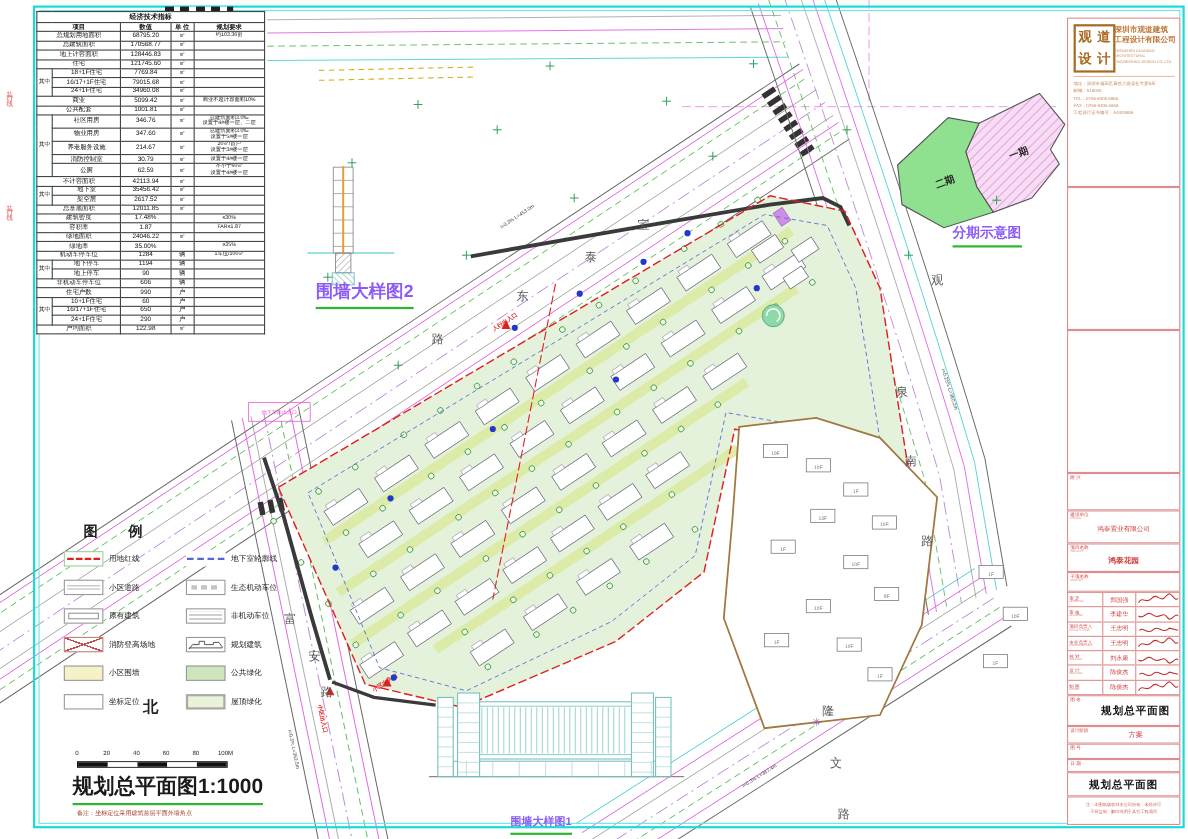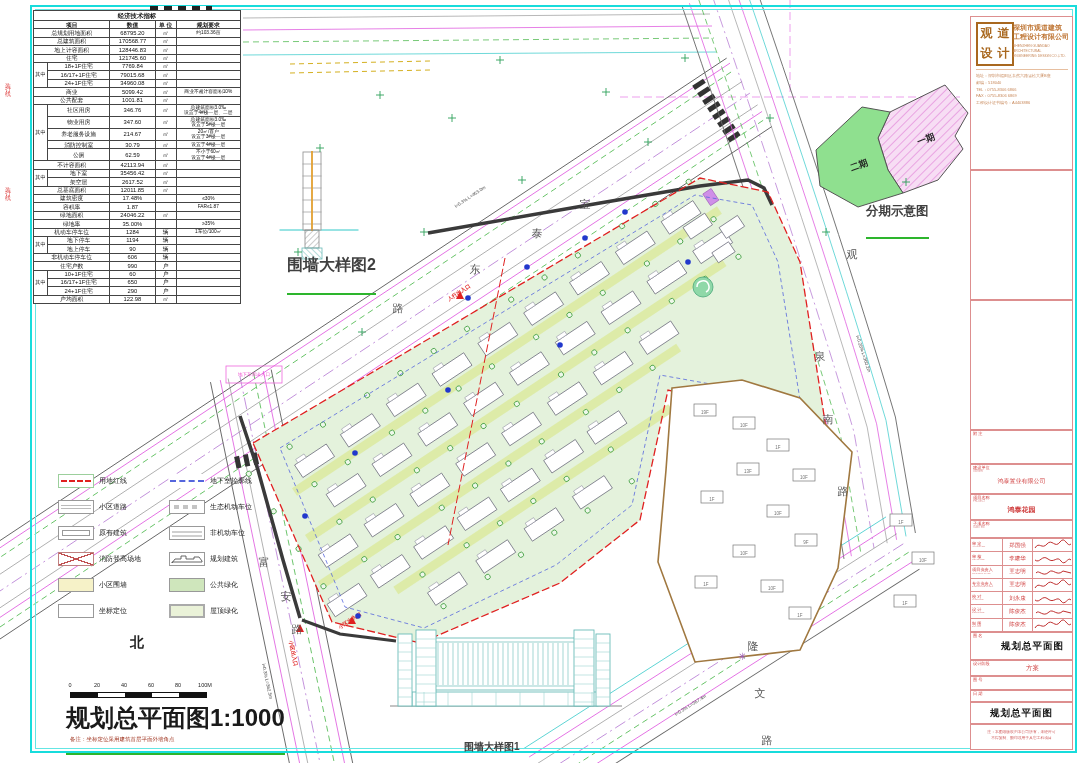--- a/index.html
+++ b/index.html
@@ -47,25 +47,25 @@
                   background:repeating-linear-gradient(0deg,#cfcfcf 0 2px,#fff 2px 4px);}
   .sw-green{background:#cfe6bc;}
   .sw-roof{background:#eaf2d8;border:2px solid #aaa;}
 
   
   #north{position:absolute;left:130px;top:634px;font-size:14px;font-weight:bold;color:#222;}
   #scalebar{position:absolute;left:70px;top:682px;width:136px;height:18px;}
   #scalebar .bar{position:absolute;left:0;top:10px;width:135px;height:4px;border:1px solid #111;display:flex;}
   #scalebar .seg{flex:1;}
   #scalebar .tick{position:absolute;top:0;font-size:5.5px;color:#222;transform:translateX(-50%);}
-  #plan-title{position:absolute;left:66px;top:702px;font-size:24px;font-weight:bold;color:#1a1a1a;
-              border-bottom:2.5px solid #2db52d;padding-bottom:19px;}
+  #plan-title{position:absolute;left:66px;top:702px;font-size:19px;font-weight:bold;color:#1a1a1a;
+              border-bottom:2.5px solid #2db52d;padding-bottom:2px;}
   #plan-note{position:absolute;left:70px;top:736px;font-size:5.5px;color:#a33c28;}
 
-  .detail-title{position:absolute;font-weight:bold;color:#404040;border-bottom:2px solid #2db52d;padding-bottom:17px;}
+  .detail-title{position:absolute;font-weight:bold;color:#8b5cf6;border-bottom:2px solid #2db52d;padding-bottom:3px;}
   #fence2-title{left:287px;top:255px;font-size:16px;}
   #fence1-title{left:452px;top:740px;font-size:10px;margin-left:12px;}
   #phasing-title{left:866px;top:203px;font-size:12.5px;}
 
   
   #titleblock{position:absolute;left:966px;top:4px;width:112px;height:750px;font-family:"Liberation Sans","DejaVu Sans",sans-serif;}
   .tb-box{position:absolute;left:4px;width:103px;border:1px solid #dd8f8f;background:#fff;box-sizing:border-box;overflow:hidden;}
   .tb-company{top:12px;height:154px;color:#c07838;}
   .seal{position:absolute;left:5px;top:5px;width:34px;height:40px;border:2px solid #a9681f;display:grid;
         grid-template-columns:1fr 1fr;font-family:"Liberation Serif","DejaVu Serif",serif;
@@ -782,20 +782,21 @@
             <td colspan="2">户均面积</td>
             <td>122.98</td>
             <td>㎡</td>
             <td class="req"></td>
           </tr>
         </tbody>
       </table>
   </div>
 
   <div id="legend">
+    <div class="lg-title">图  例</div>
     <div class="lg-cols">
       <div class="lg-col" id="lg-left">
           <div class="lg-item">
             <span class="sw sw-reddash"></span>
             <span>用地红线</span>
           </div>
           <div class="lg-item">
             <span class="sw sw-road"></span>
             <span>小区道路</span>
           </div>

